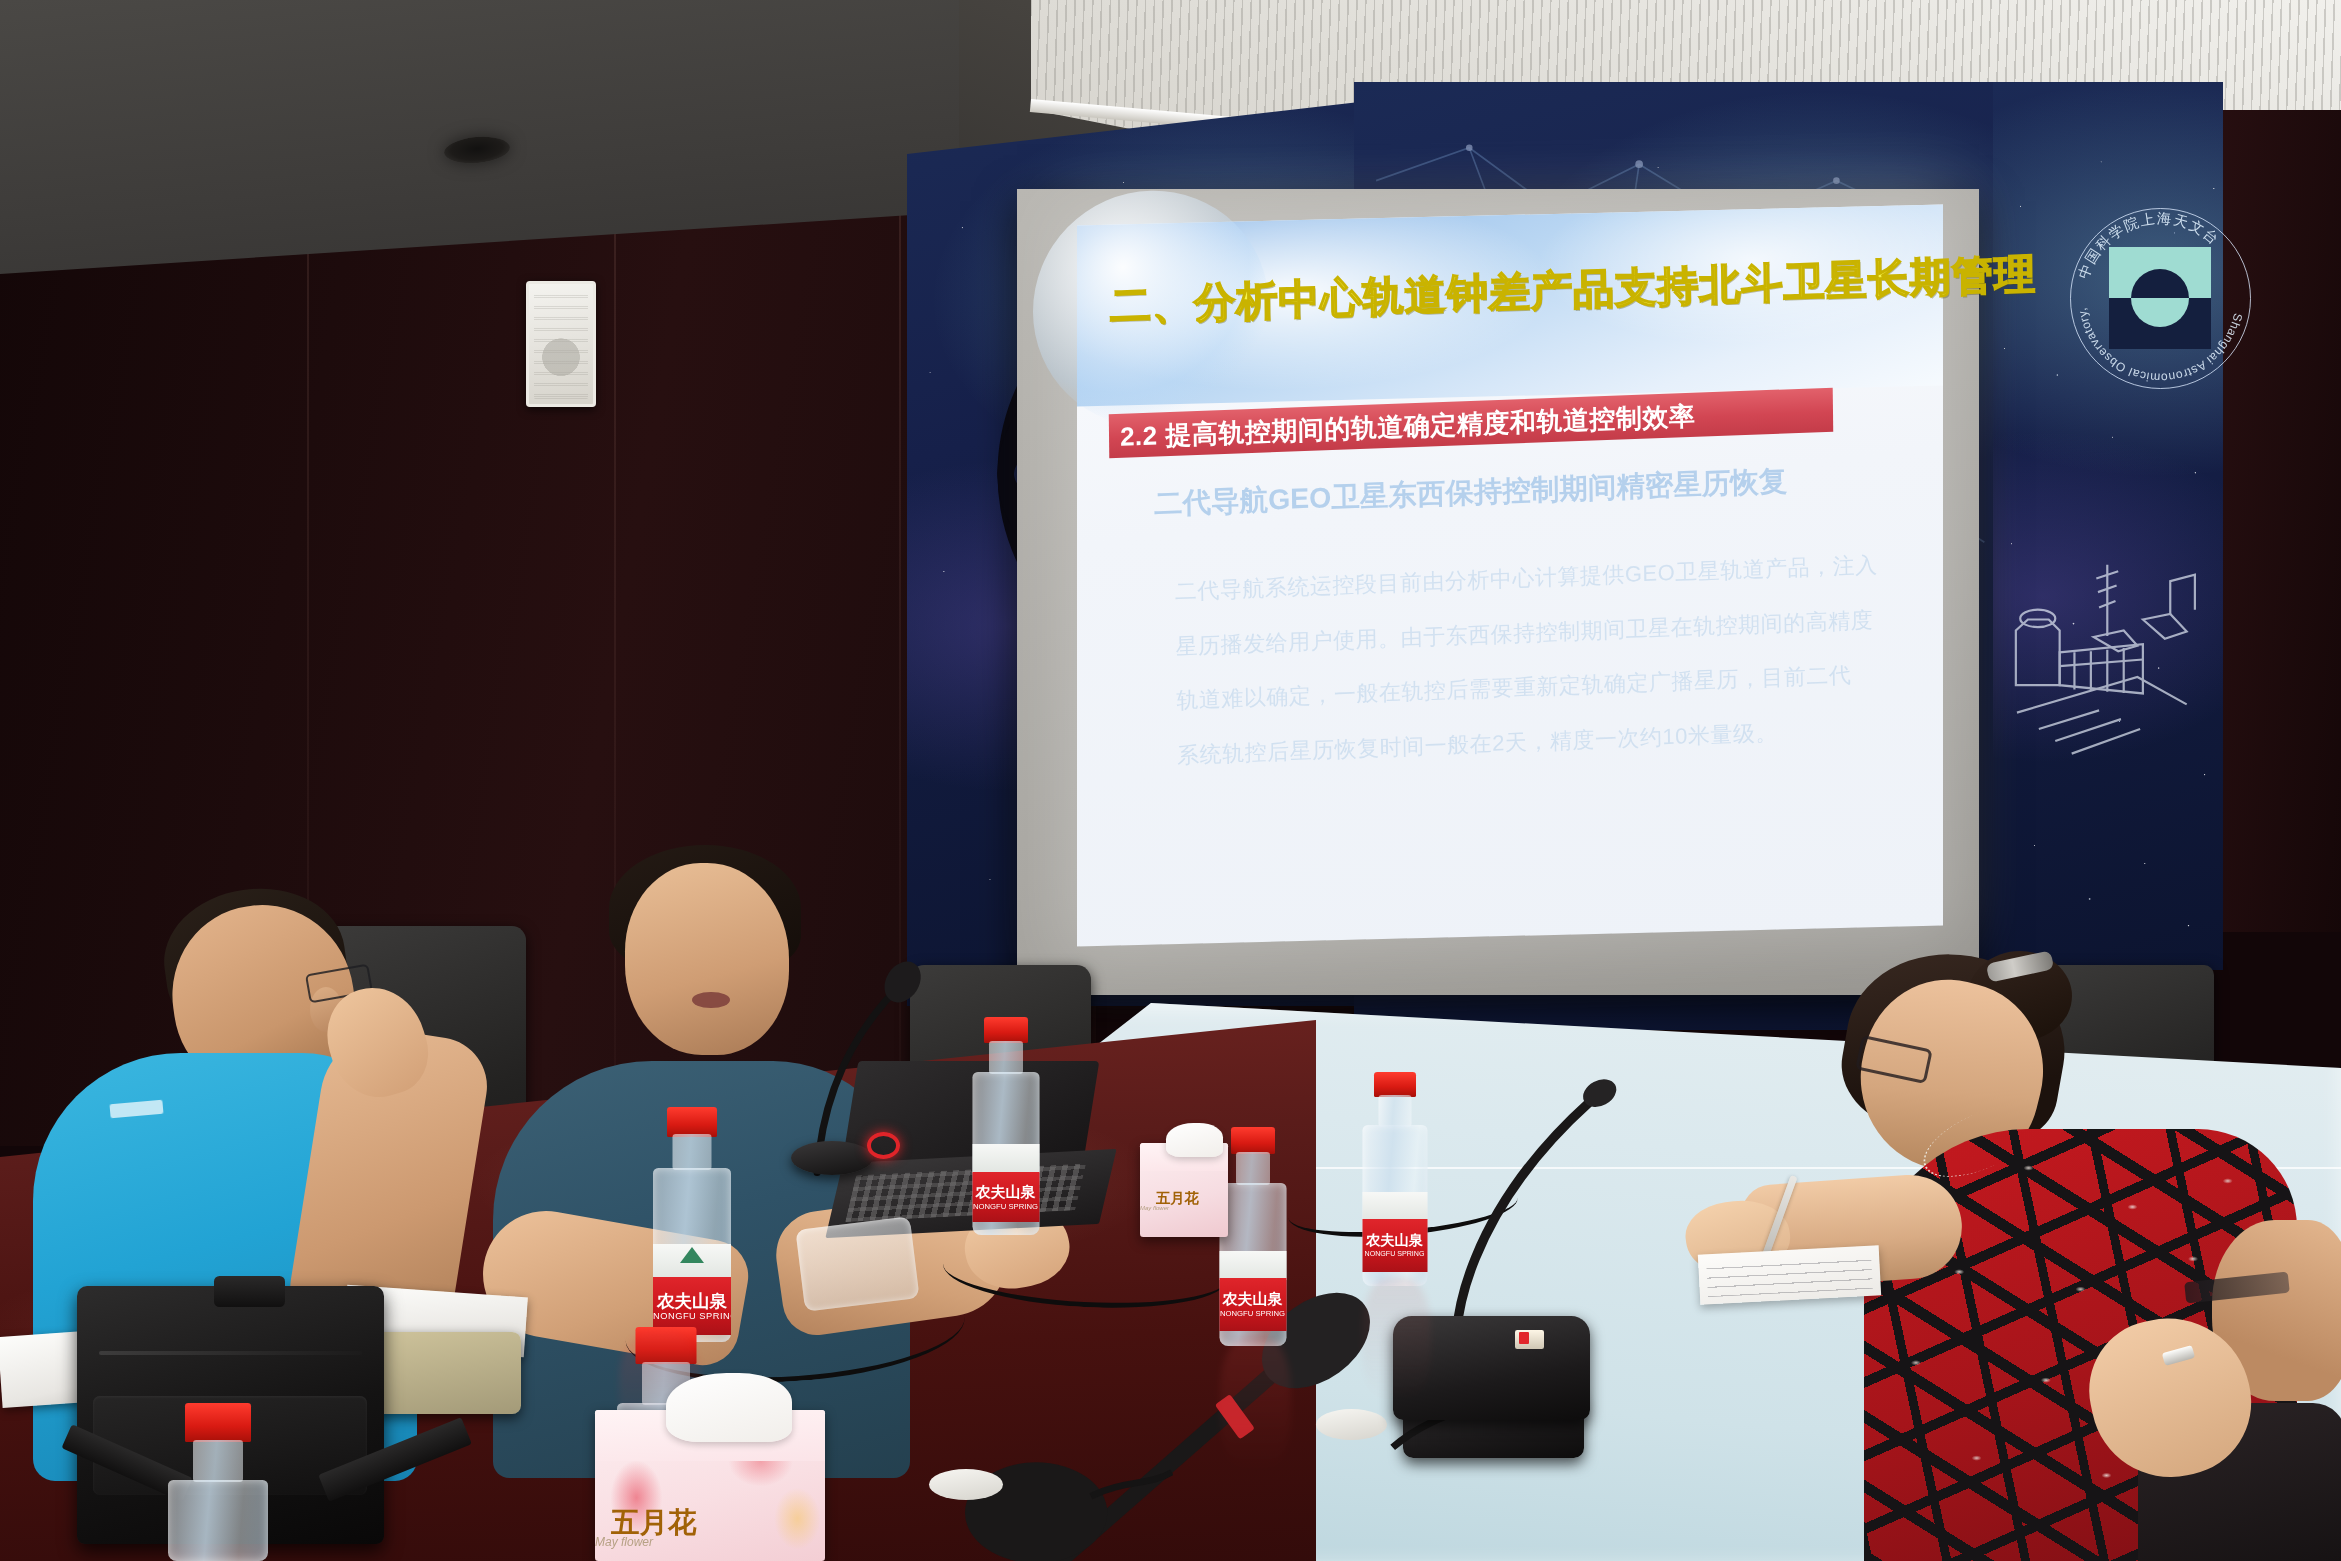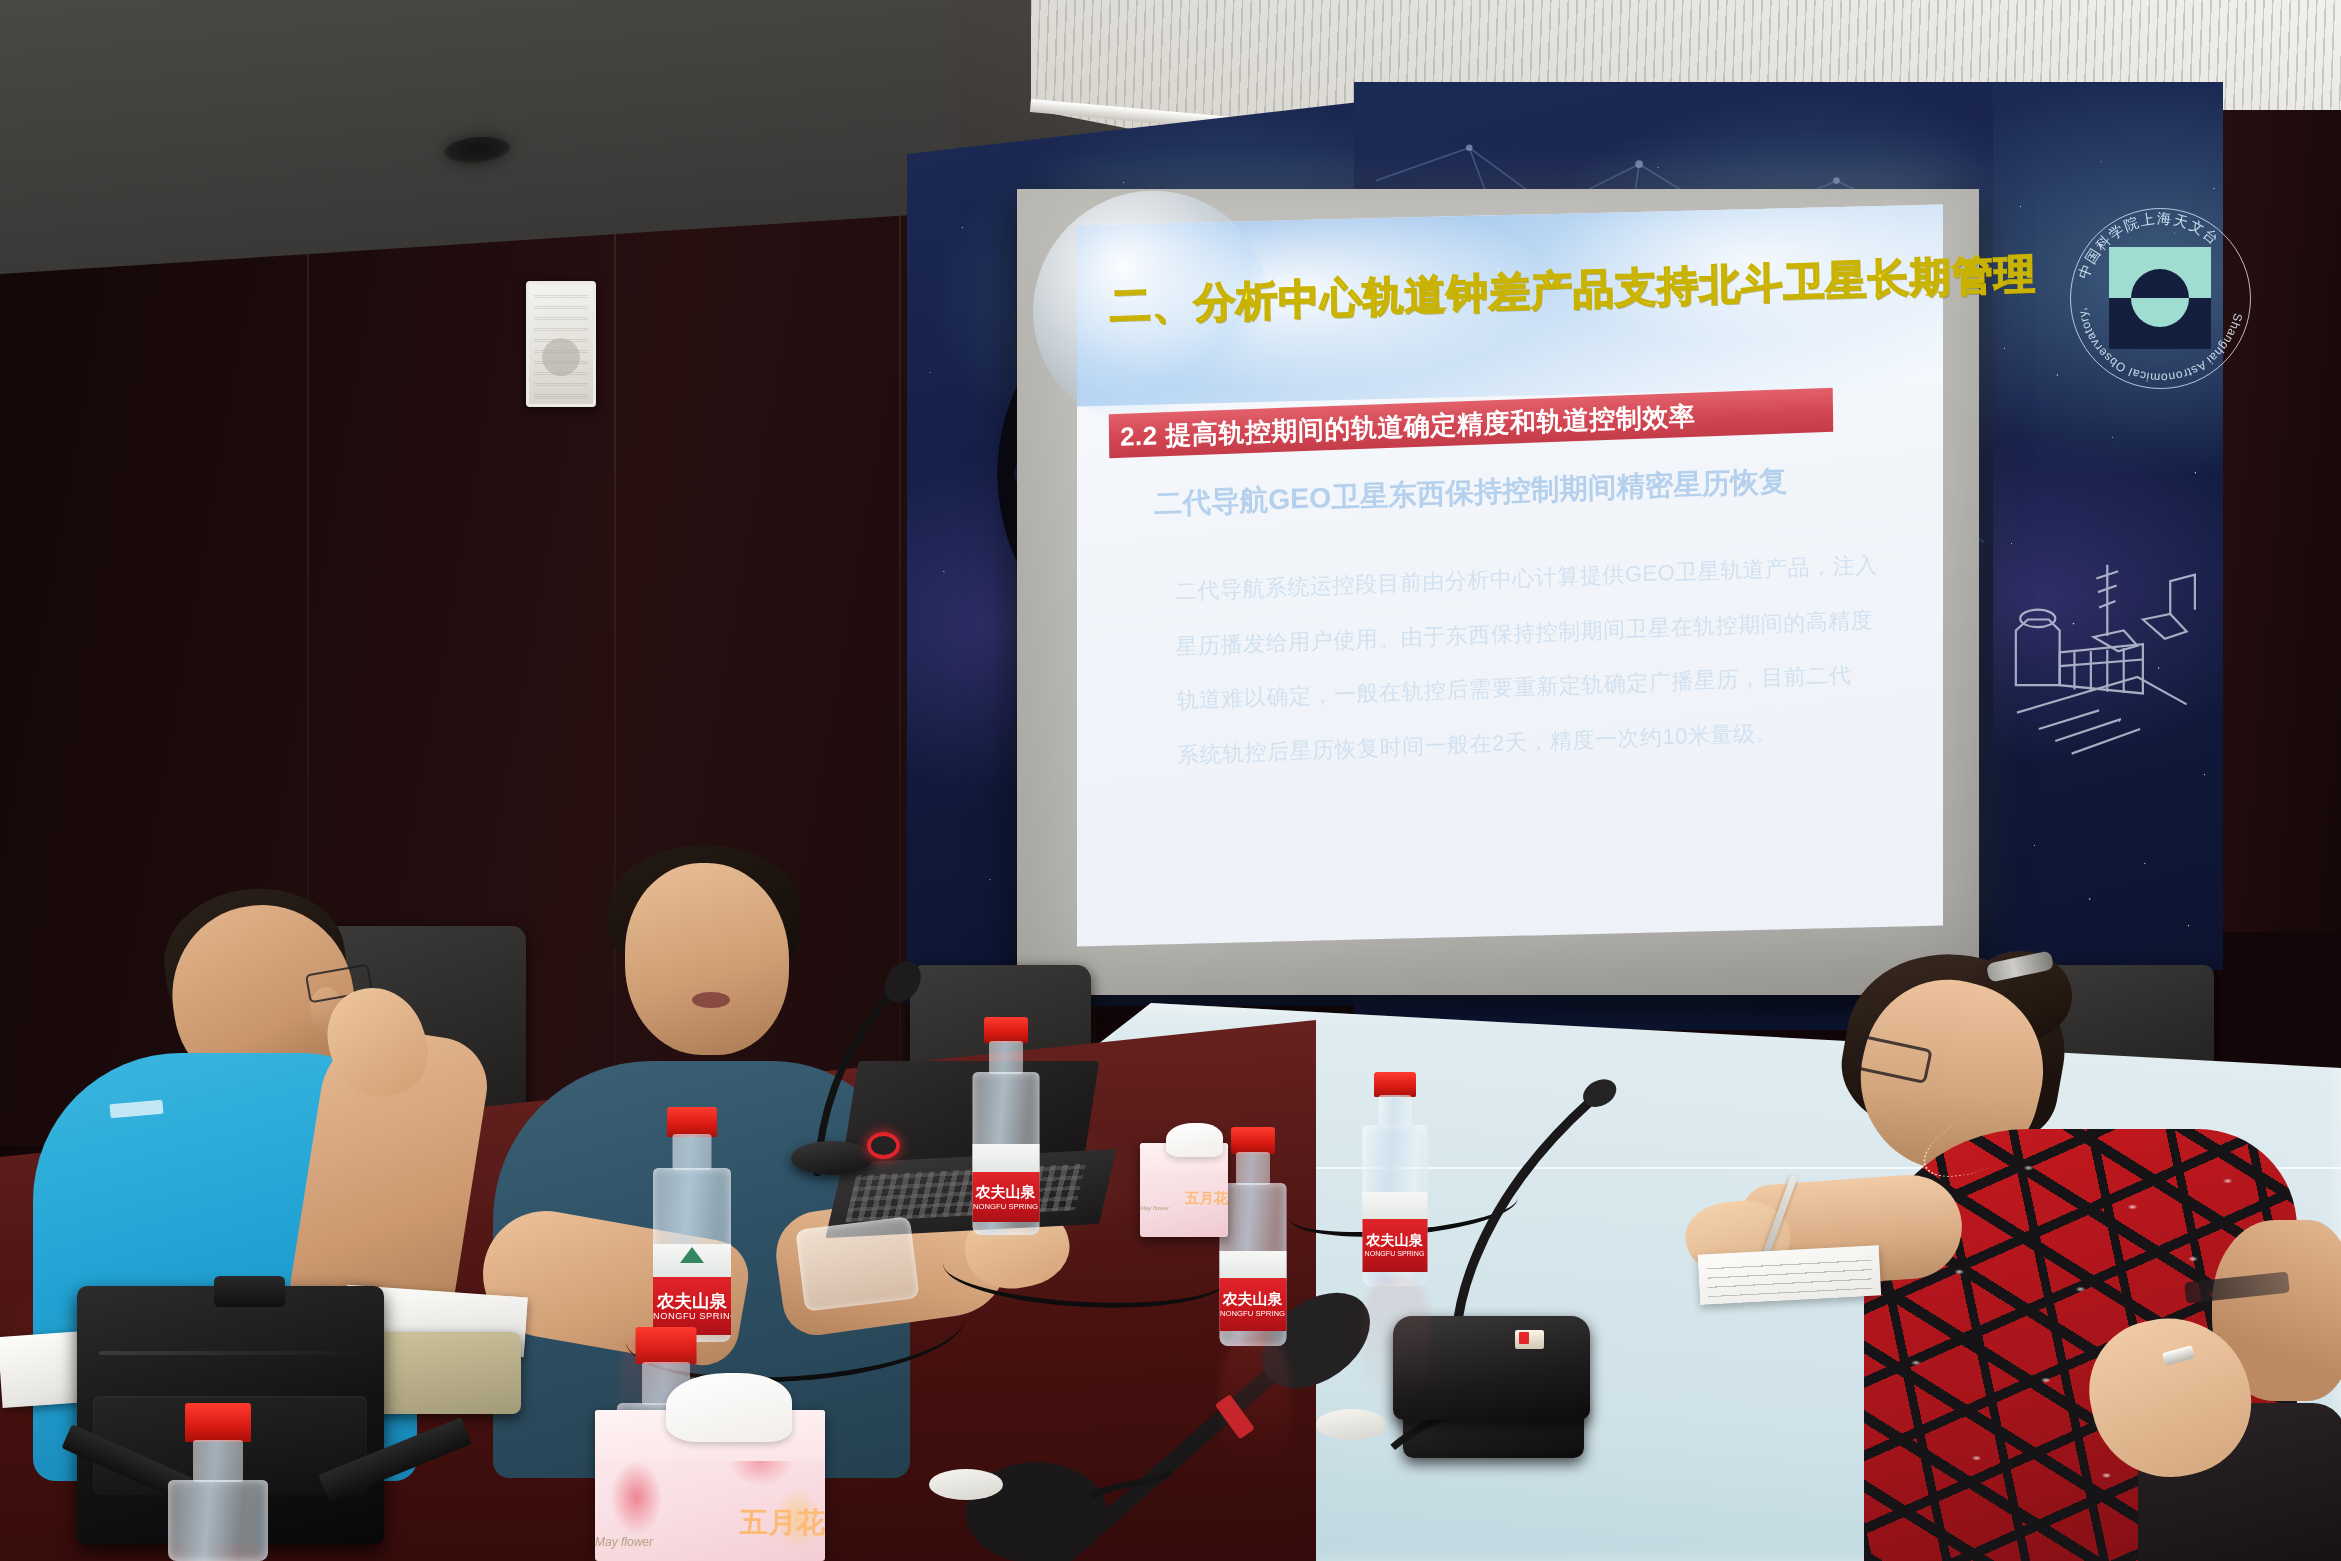--- a/index.html
+++ b/index.html
@@ -499,22 +499,22 @@
     background:linear-gradient(175deg,#fff4f5,#fbe4e8);
     border-radius:3.3px 3.3px 0 0;
   }
   .tissue .sheet{
     position:absolute;
     background:linear-gradient(165deg,#ffffff,#f1eeea);
     border-radius:48% 42% 20% 26%;
     box-shadow:0 2.7px 7.7px rgba(0,0,0,.2);
   }
   .tissue .brand{
-    position:absolute;left:16px;right:0;text-align:right;
-    color:#fdba74;font-weight:bold;white-space:nowrap;
+    position:absolute;left:16px;right:0;text-align:left;
+    color:#a16207;font-weight:bold;white-space:nowrap;
   }
   .tissue .brand-en{
     position:absolute;left:0;right:0;
     color:#b6a184;white-space:nowrap;font-style:italic;
   }
 
   .mic{position:absolute;}
   .mic .base{
     position:absolute;left:0;bottom:0;width:100%;height:100%;
     background:linear-gradient(170deg,#3b393a,#1c1a1b 60%,#0d0c0c);

